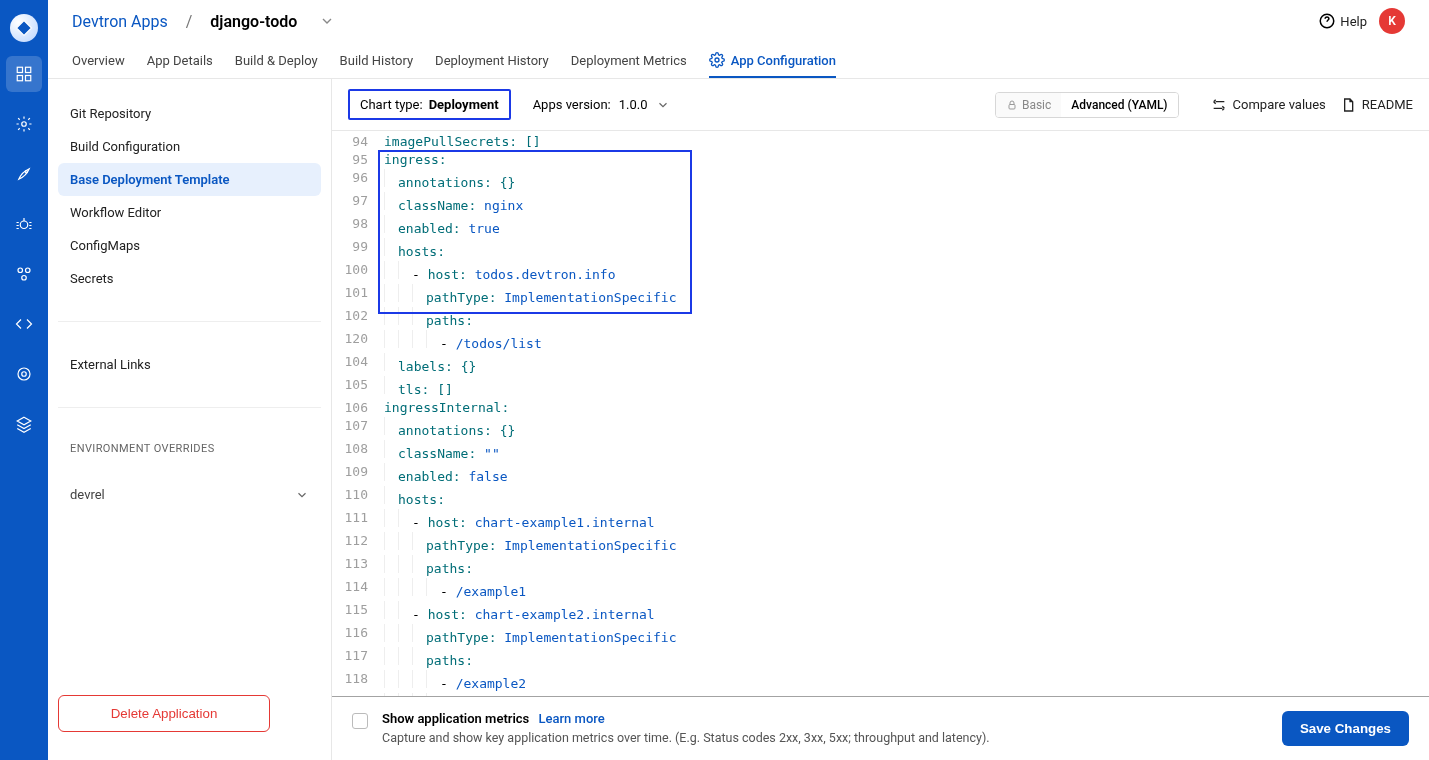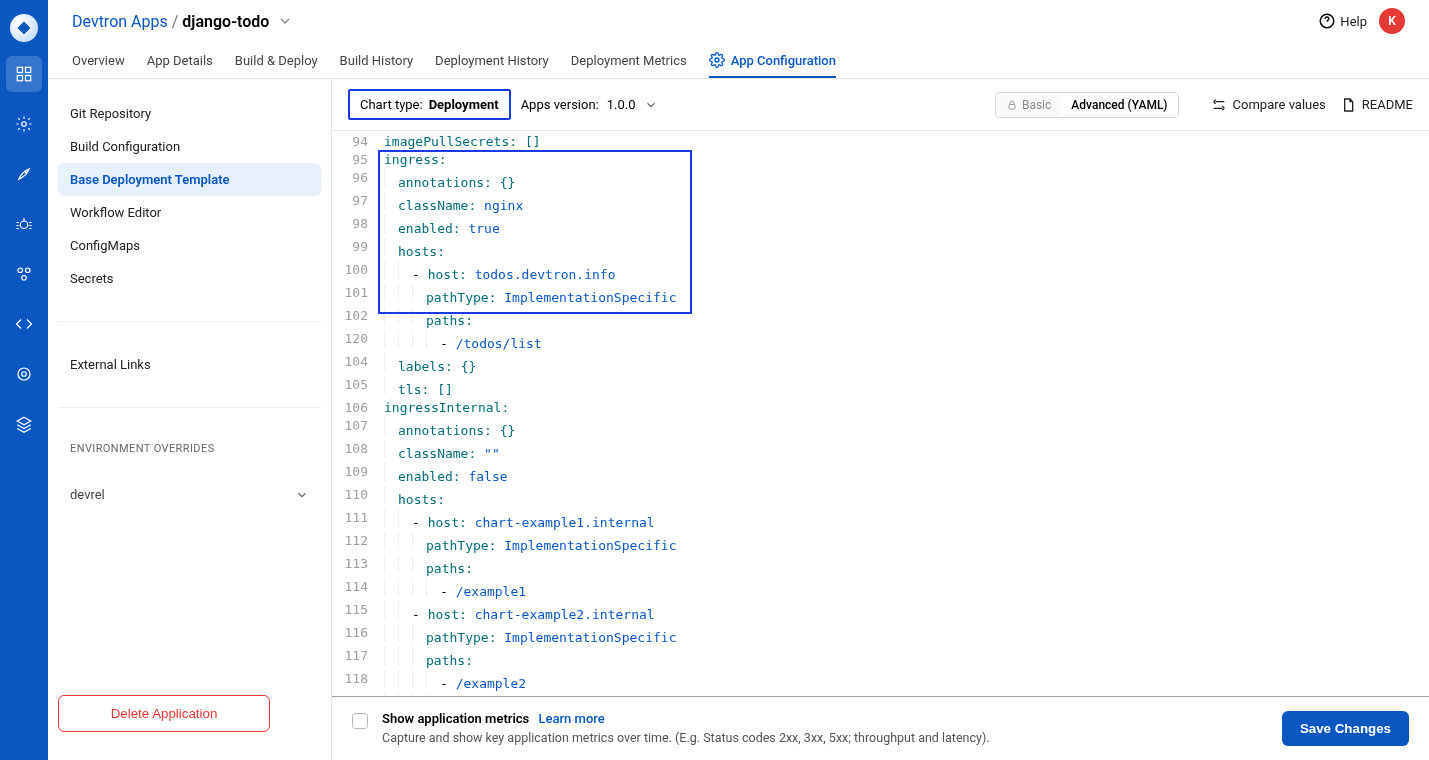--- a/index.html
+++ b/index.html
@@ -13,21 +13,21 @@
   .rail .logo { width: 28px; height: 28px; border-radius: 50%; background: radial-gradient(circle at 30% 30%, #fff, #b8d4ff); display:flex; align-items:center; justify-content:center; color:#0a57c2; font-weight:bold; }
   .rail .ic { width: 36px; height: 36px; display:flex; align-items:center; justify-content:center; border-radius:6px; cursor:pointer; }
   .rail .ic.active { background: rgba(255,255,255,.18); }
   .rail svg { stroke:#fff; fill:none; stroke-width:1.6; }
 
   
   .main { flex:1; display:flex; flex-direction:column; min-width:0; }
 
   
   .hdr { padding: 8px 24px 0 24px; border-bottom: 1px solid #e7e7e7; }
-  .crumbs { display:flex; align-items:center; gap:4px; font-size:16px; }
+  .crumbs { display:flex; align-items:center; gap:18px; font-size:16px; }
   .crumbs a { color:#0a57c2; text-decoration:none; }
   .crumbs .slash { color:#777; }
   .crumbs .name { font-weight:600; }
   .hdr-right { margin-left:auto; display:flex; align-items:center; gap:12px; }
   .avatar { width:26px; height:26px; border-radius:50%; background:#e53935; color:#fff; display:flex; align-items:center; justify-content:center; font-size:12px; font-weight:600; }
   .tabs { display:flex; gap:22px; margin-top:10px; }
   .tab { padding: 8px 0; font-size:13px; color:#444; cursor:pointer; border-bottom:2px solid transparent; display:flex; align-items:center; gap:6px; }
   .tab.active { color:#0a57c2; border-bottom-color:#0a57c2; font-weight:500; }
 
   
@@ -38,21 +38,21 @@
   .cfg .item { padding:9px 12px; border-radius:6px; cursor:pointer; font-size:13px; color:#222; }
   .cfg .item.active { background:#e7f0fd; color:#0a57c2; font-weight:600; }
   .cfg hr { border:none; border-top:1px solid #eee; margin:10px 0; }
   .cfg .heading { font-size:11px; letter-spacing:.4px; color:#666; padding:8px 12px; }
   .cfg .env { display:flex; align-items:center; justify-content:space-between; padding:8px 12px; cursor:pointer; color:#444; }
   .cfg .danger { margin-top:auto; }
   .danger-btn { width:212px; margin:10px auto; padding:10px; border:1px solid #e53935; color:#e53935; background:#fff; border-radius:6px; font-weight:500; cursor:pointer; }
 
   
   .editor-area { flex:1; display:flex; flex-direction:column; min-width:0; }
-  .toolbar { display:flex; align-items:center; gap:10px; padding:10px 16px; border-bottom:1px solid #e7e7e7; font-size:13px; }
+  .toolbar { display:flex; align-items:center; gap:22px; padding:10px 16px; border-bottom:1px solid #e7e7e7; font-size:13px; }
   .chart-type-box { display:inline-flex; align-items:center; gap:6px; border:2.5px solid #1b39e6; padding:6px 10px; border-radius:2px; }
   .chart-type-box .val { font-weight:700; }
   .select { display:inline-flex; align-items:center; gap:8px; cursor:pointer; }
   .seg { margin-left:auto; display:flex; align-items:center; }
   .seg-pair { display:flex; border:1px solid #d7d7d7; border-radius:4px; overflow:hidden; margin-right:18px;}
   .seg-pair .b { padding:5px 10px; font-size:12px; cursor:pointer; display:flex; align-items:center; gap:4px; }
   .seg-pair .b.locked { color:#888; background:#fafafa; }
   .seg-pair .b.sel { background:#fff; font-weight:500; }
   .linkish { display:flex; align-items:center; gap:6px; cursor:pointer; color:#222; margin-left:14px; }
 

